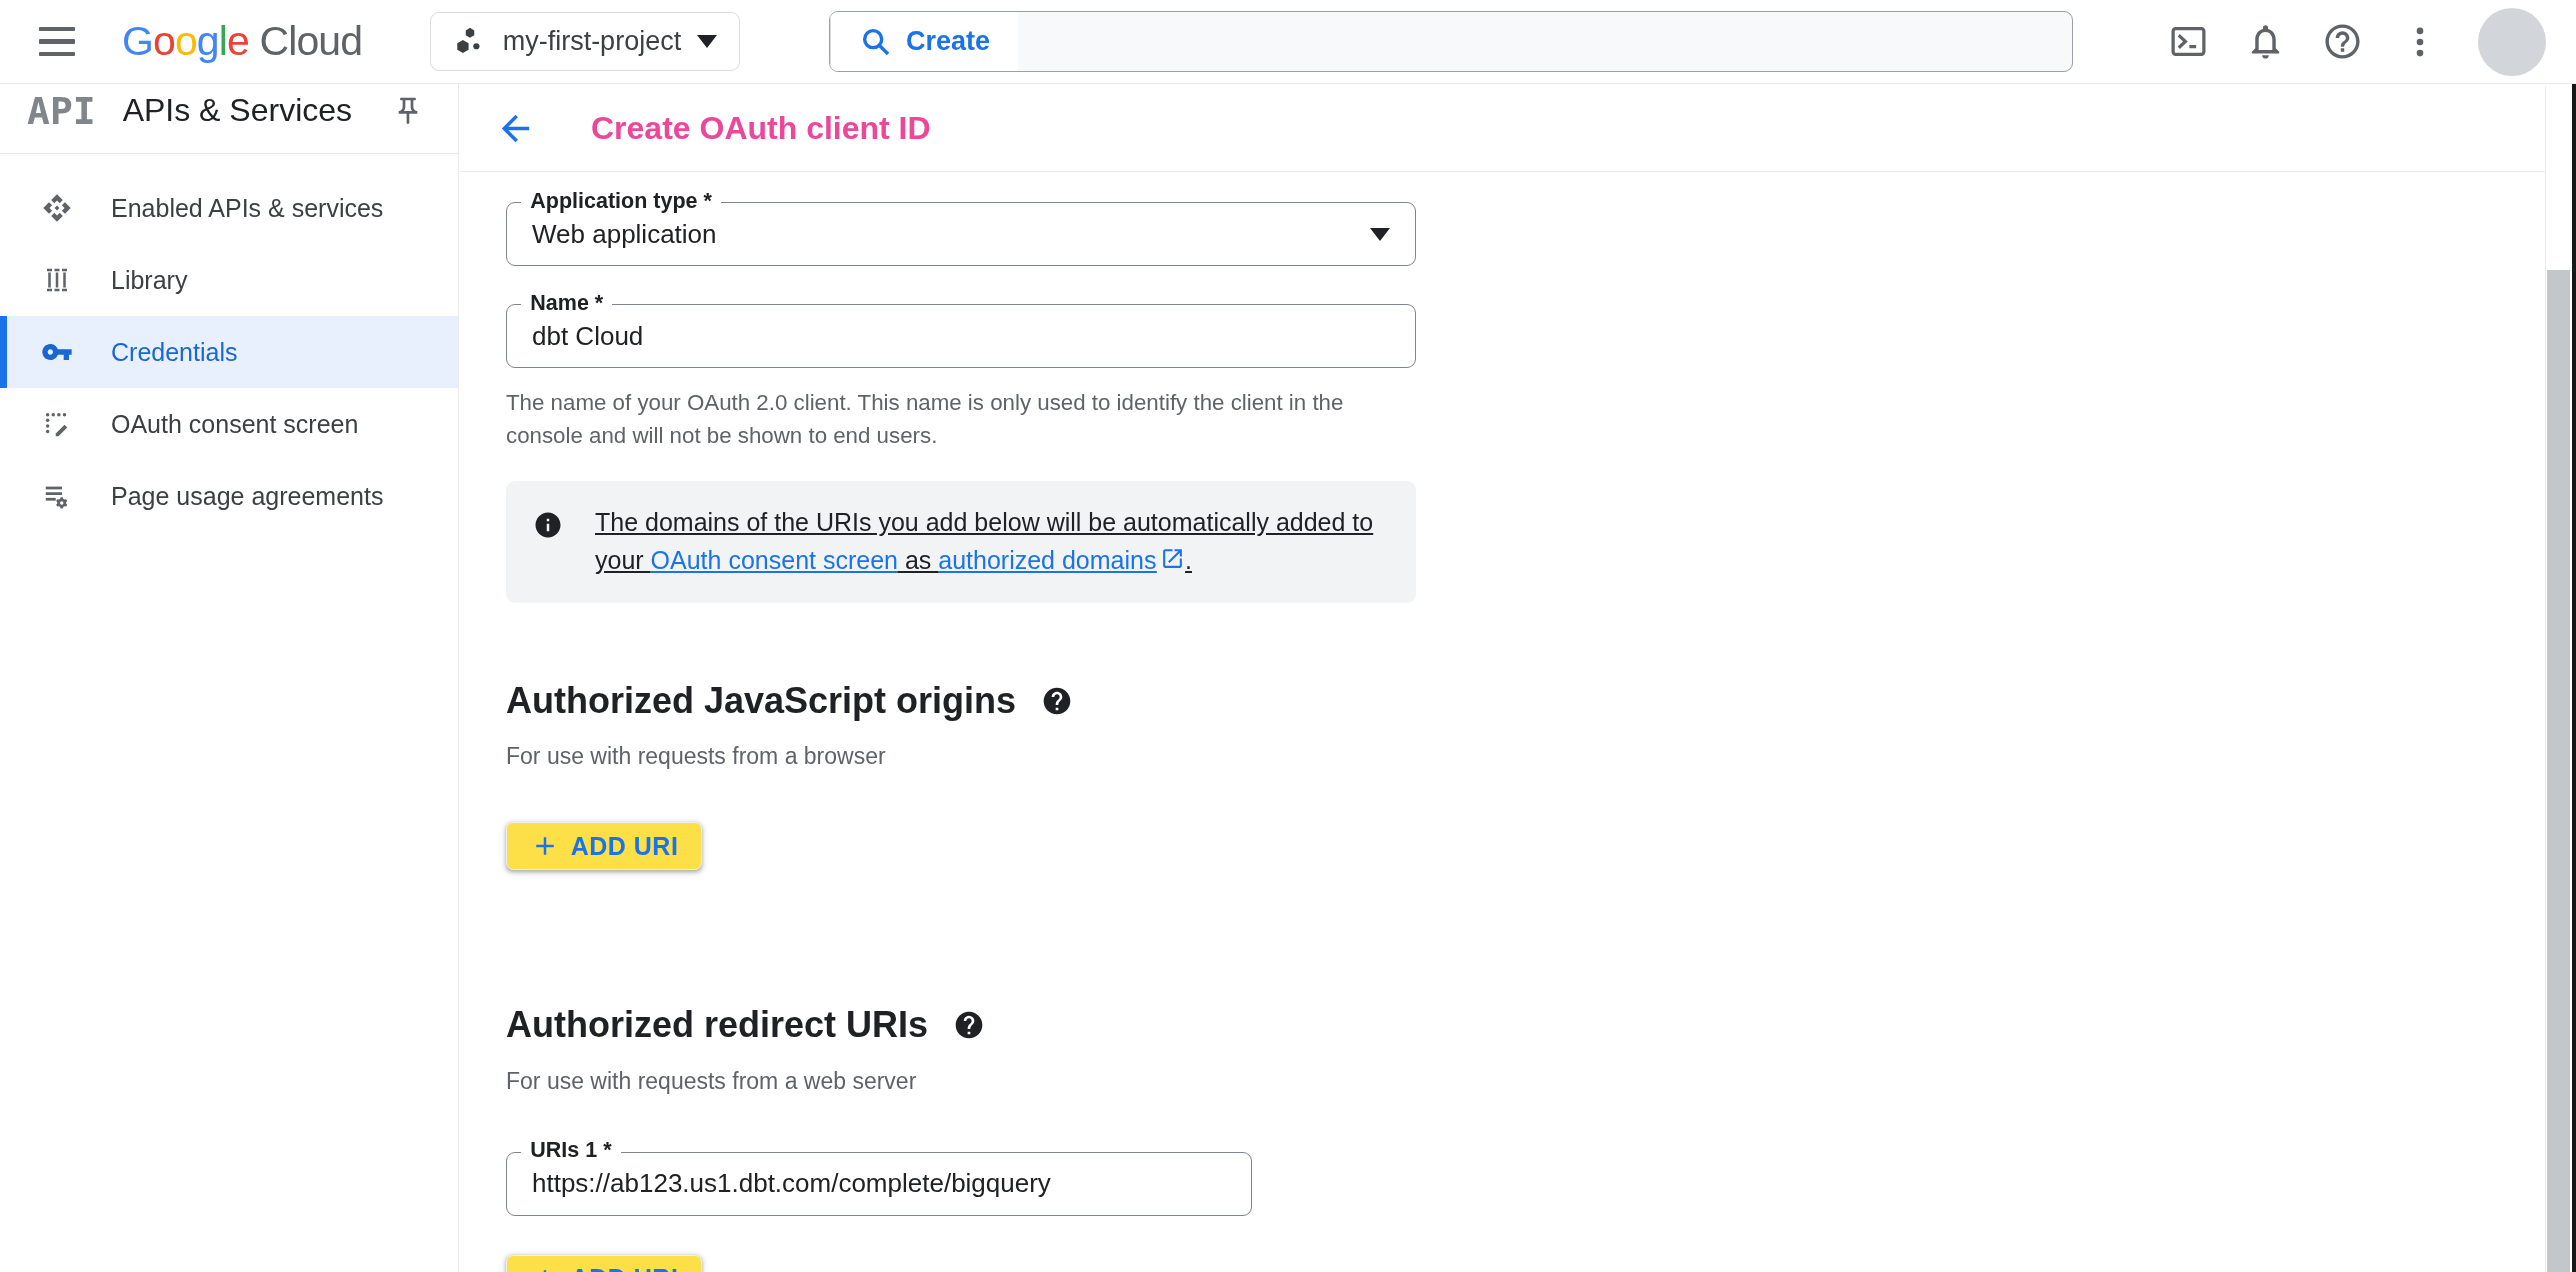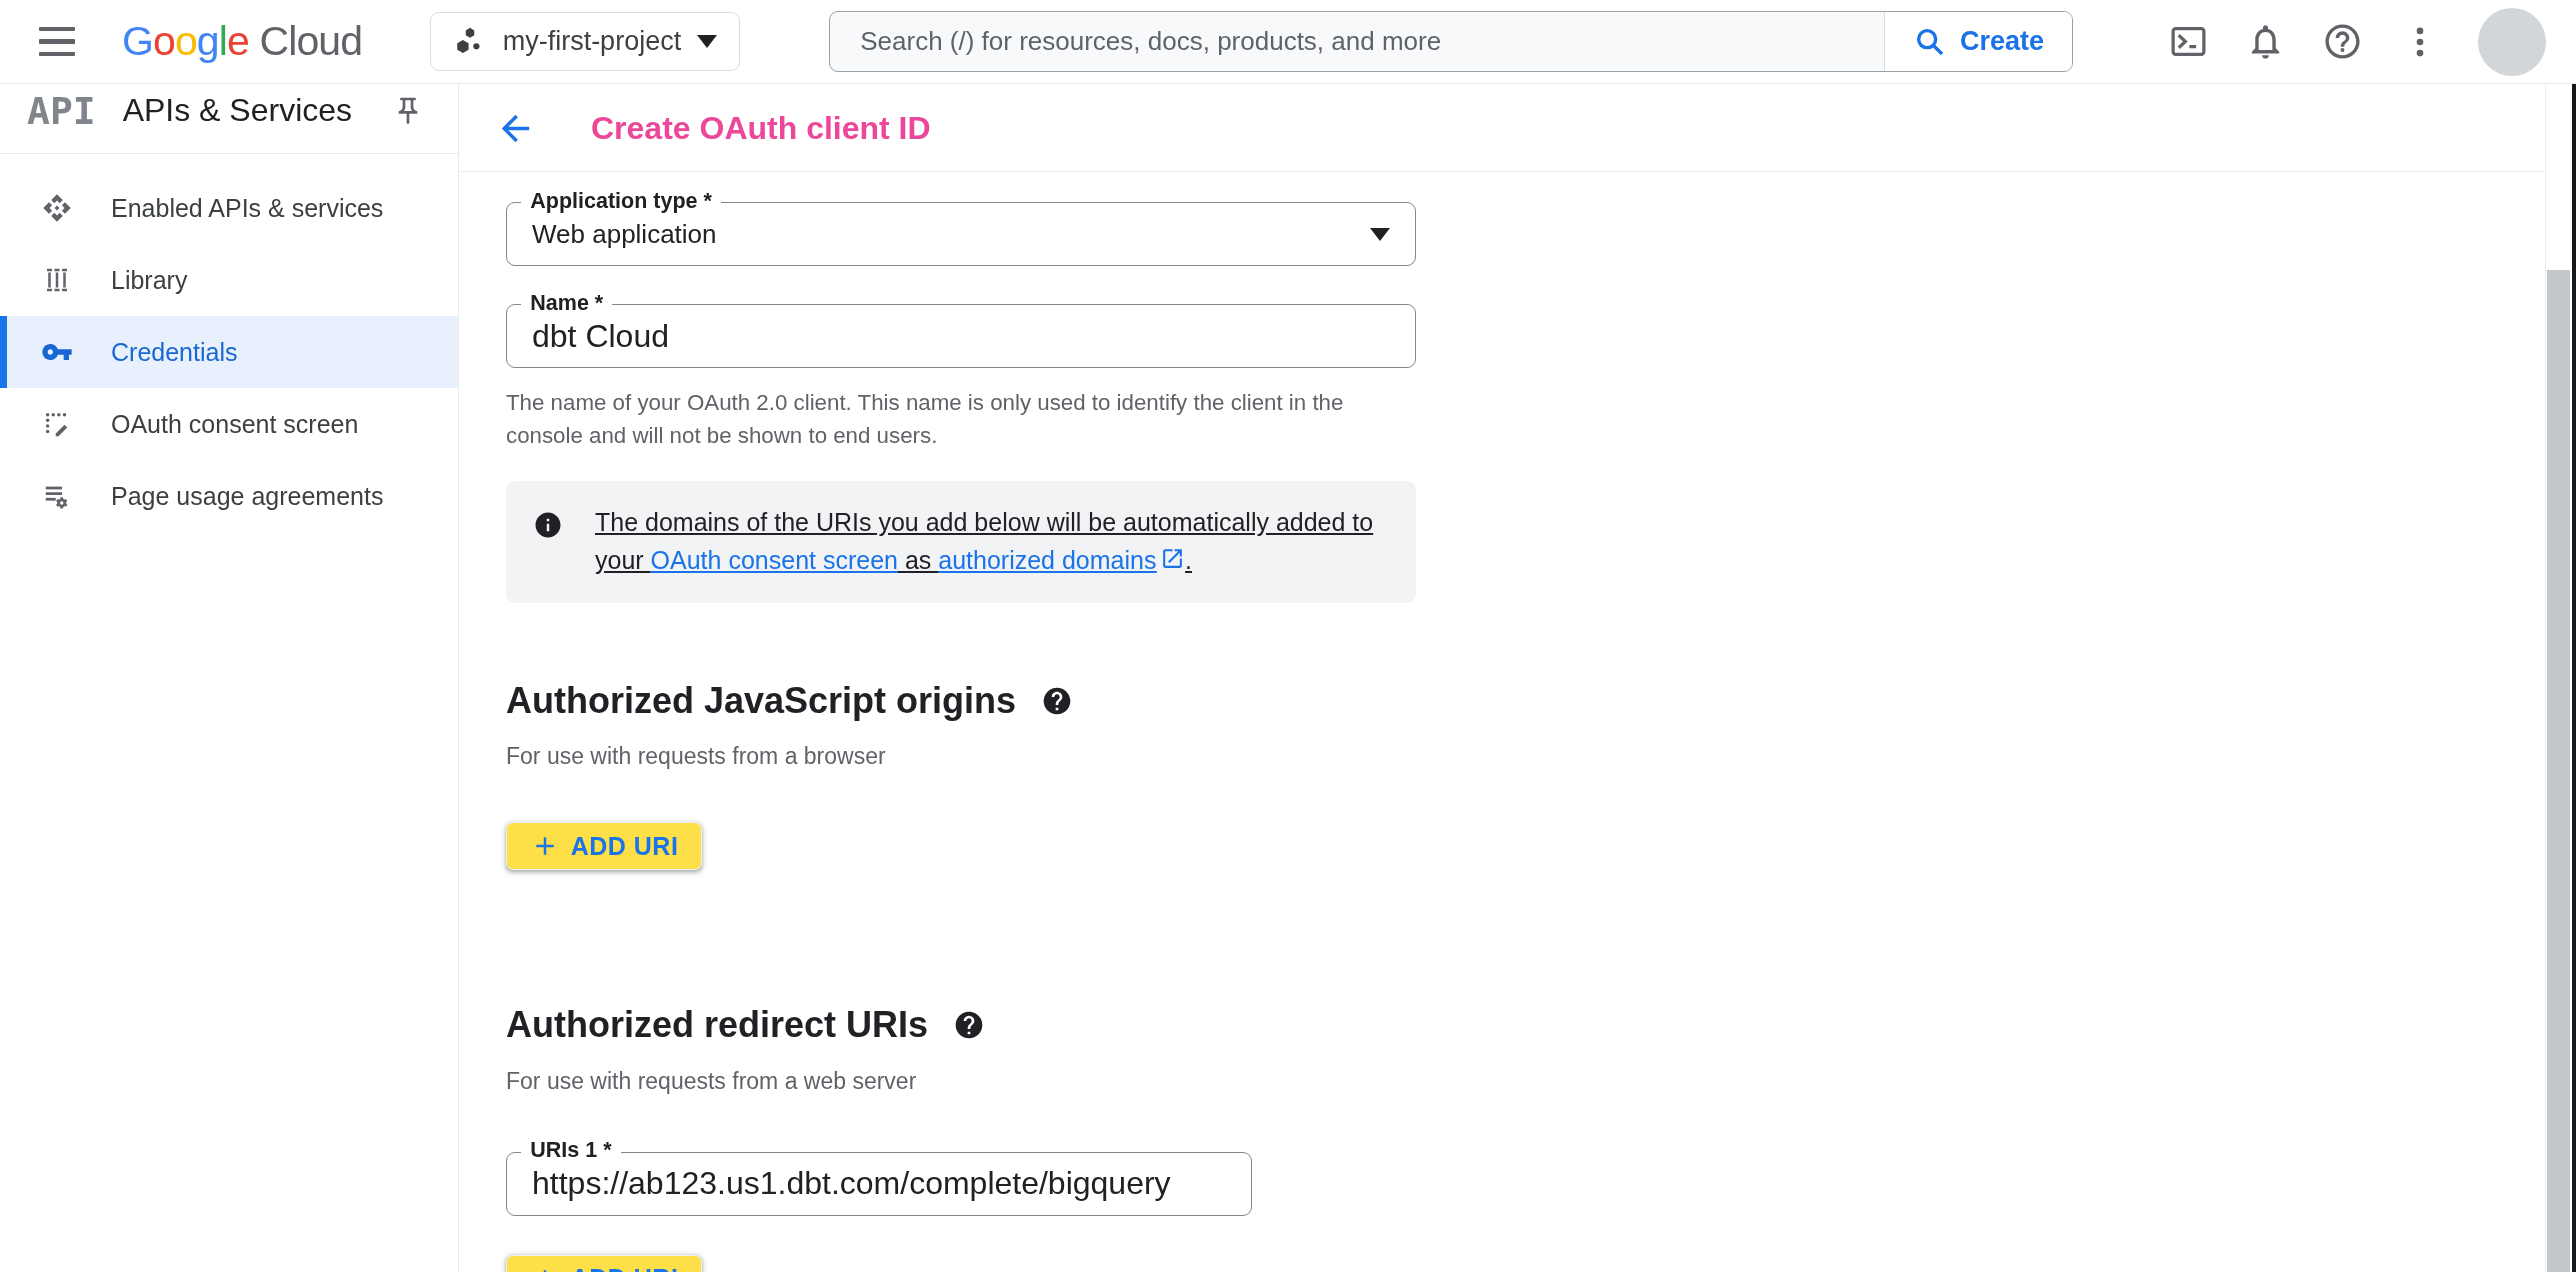--- a/index.html
+++ b/index.html
@@ -64,21 +64,21 @@
   .back-btn { width:50px; height:50px; background:none; border:none; display:flex; align-items:center; justify-content:center; }
   .page-title { font-size:32px; color:#ec4899; margin-left:51px; }
 
   .form { padding:30px 0 0 46px; }
 
   .field { position:relative; width:910px; height:64px; border:1.8px solid #80868b; border-radius:9px;
     display:flex; align-items:center; padding:0 25px; background:#fff; }
   .field-label { position:absolute; top:-14.3px; left:14.3px; background:#fff; padding:0 9px;
     font-size:21.5px; font-weight:700; color:#202124; white-space:nowrap; }
   .field-input { border:none; outline:none; width:100%; background:transparent;
-    font-size:32px; color:#202124; font-family:"Liberation Sans",sans-serif; }
+    font-size:26px; color:#202124; font-family:"Liberation Sans",sans-serif; }
   .field-value { font-size:26px; color:#202124; }
   .field .caret-down { position:absolute; right:25px; }
   .name-field { margin-top:38px; }
   .uri-field { width:746px; margin-top:57px; }
 
   .helper { margin-top:18px; width:912px; font-size:22.3px; line-height:33px; color:#5f6368; }
 
   .infobox { margin-top:29px; width:910px; background:#f1f3f4; border-radius:9px;
     padding:21.5px 27px; display:flex; gap:32px; align-items:flex-start; }
   .info-icon-wrap { flex:0 0 30px; padding-top:7.2px; }
@@ -130,21 +130,20 @@
         <path d="M12 2l3 1.8v3.4L12 9 9 7.2V3.8z"></path>
         <path d="M7 10.5l4 2.3v4.6l-4 2.3-4-2.3v-4.6z"></path>
         <circle cx="16.5" cy="15" r="2.2"></circle>
       </svg>
     </span>
     <span>my-first-project</span>
     <span class="caret-down"></span>
   </button>
 
   <div class="searchwrap">
-    <input class="search-input" placeholder="Search (/) for resources, docs, products, and more" style="">
     <button class="search-btn">
       <span style="display:flex">
         <svg width="34" height="34" viewBox="0 0 24 24" fill="none" stroke="#1a73e8" stroke-width="2.4">
           <circle cx="10" cy="10" r="6"></circle>
             <line x1="14.8" y1="14.8" x2="20.5" y2="20.5"></line>
         </svg>
       </span>
       <span>Create</span>
     </button>
   </div>

